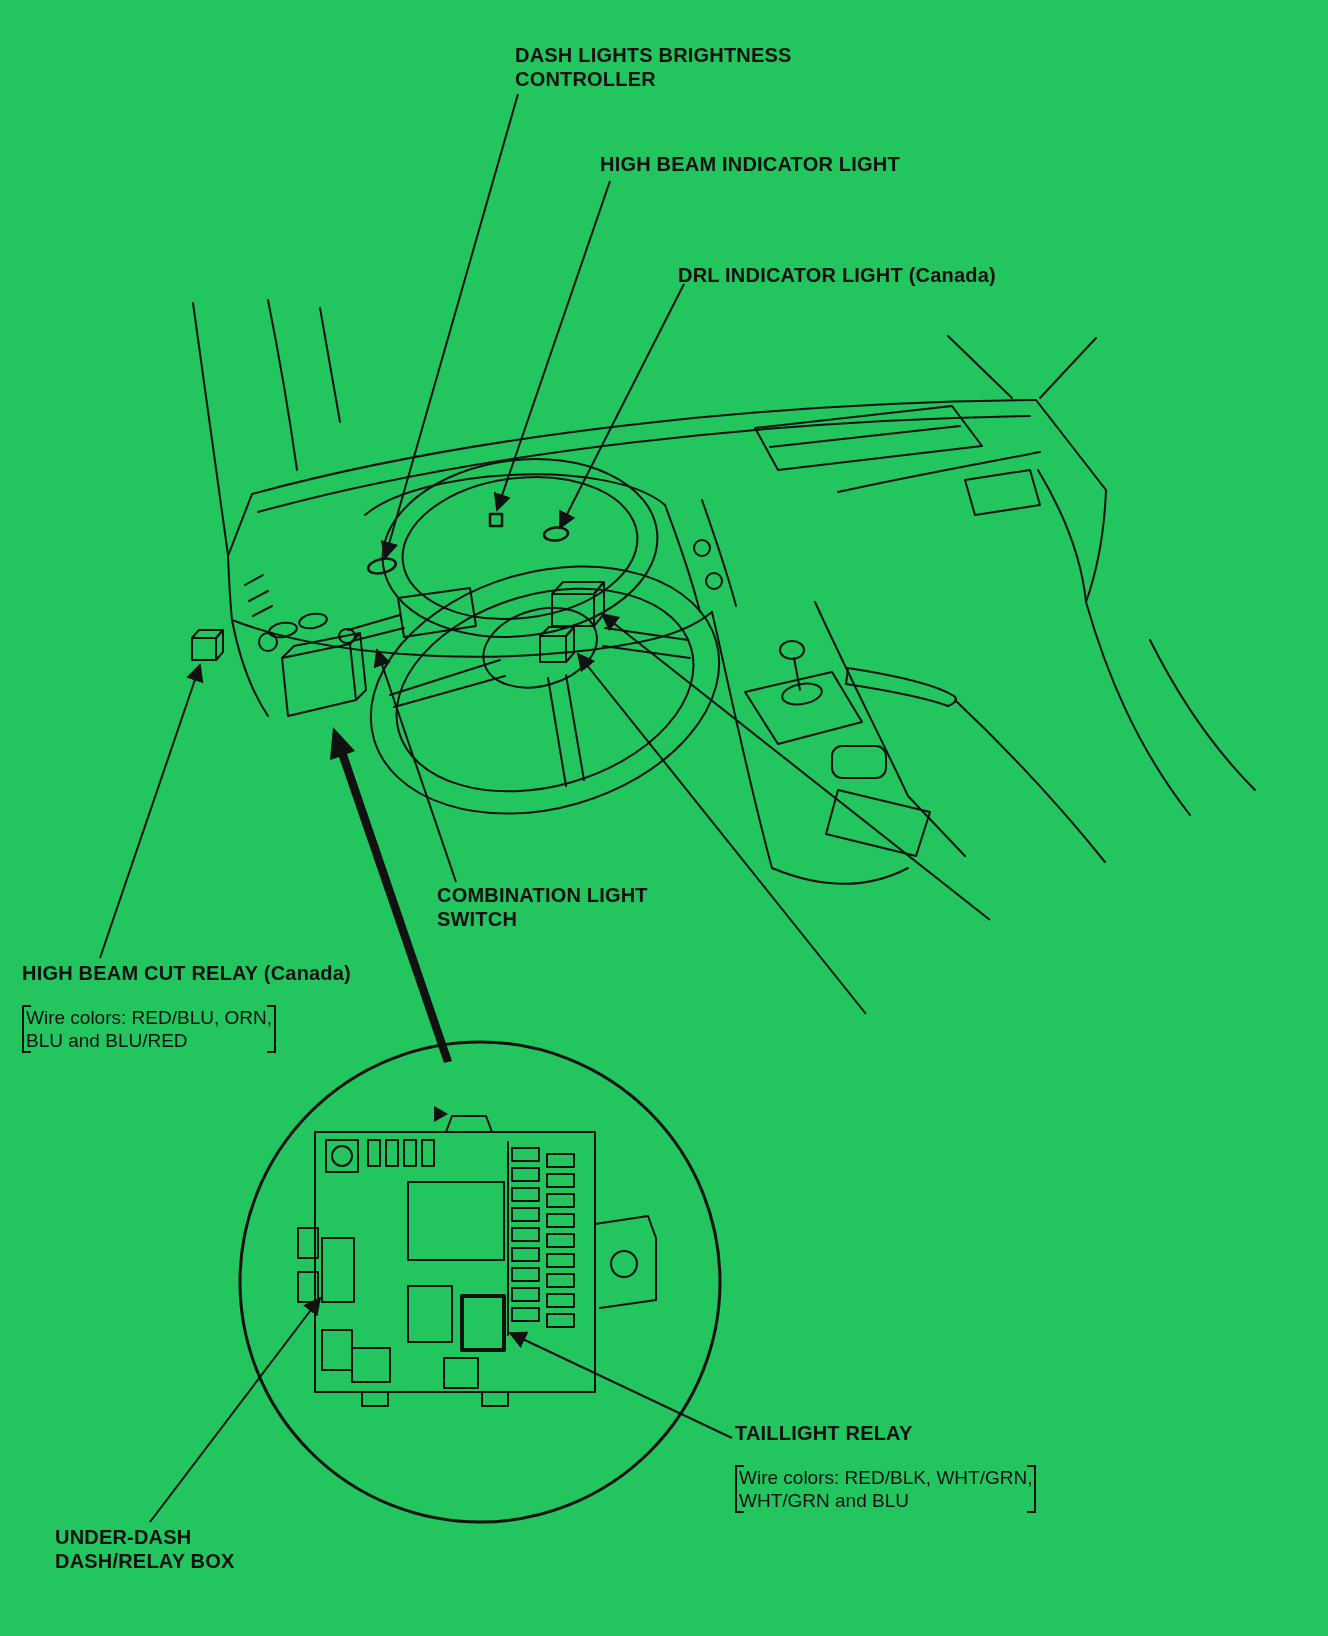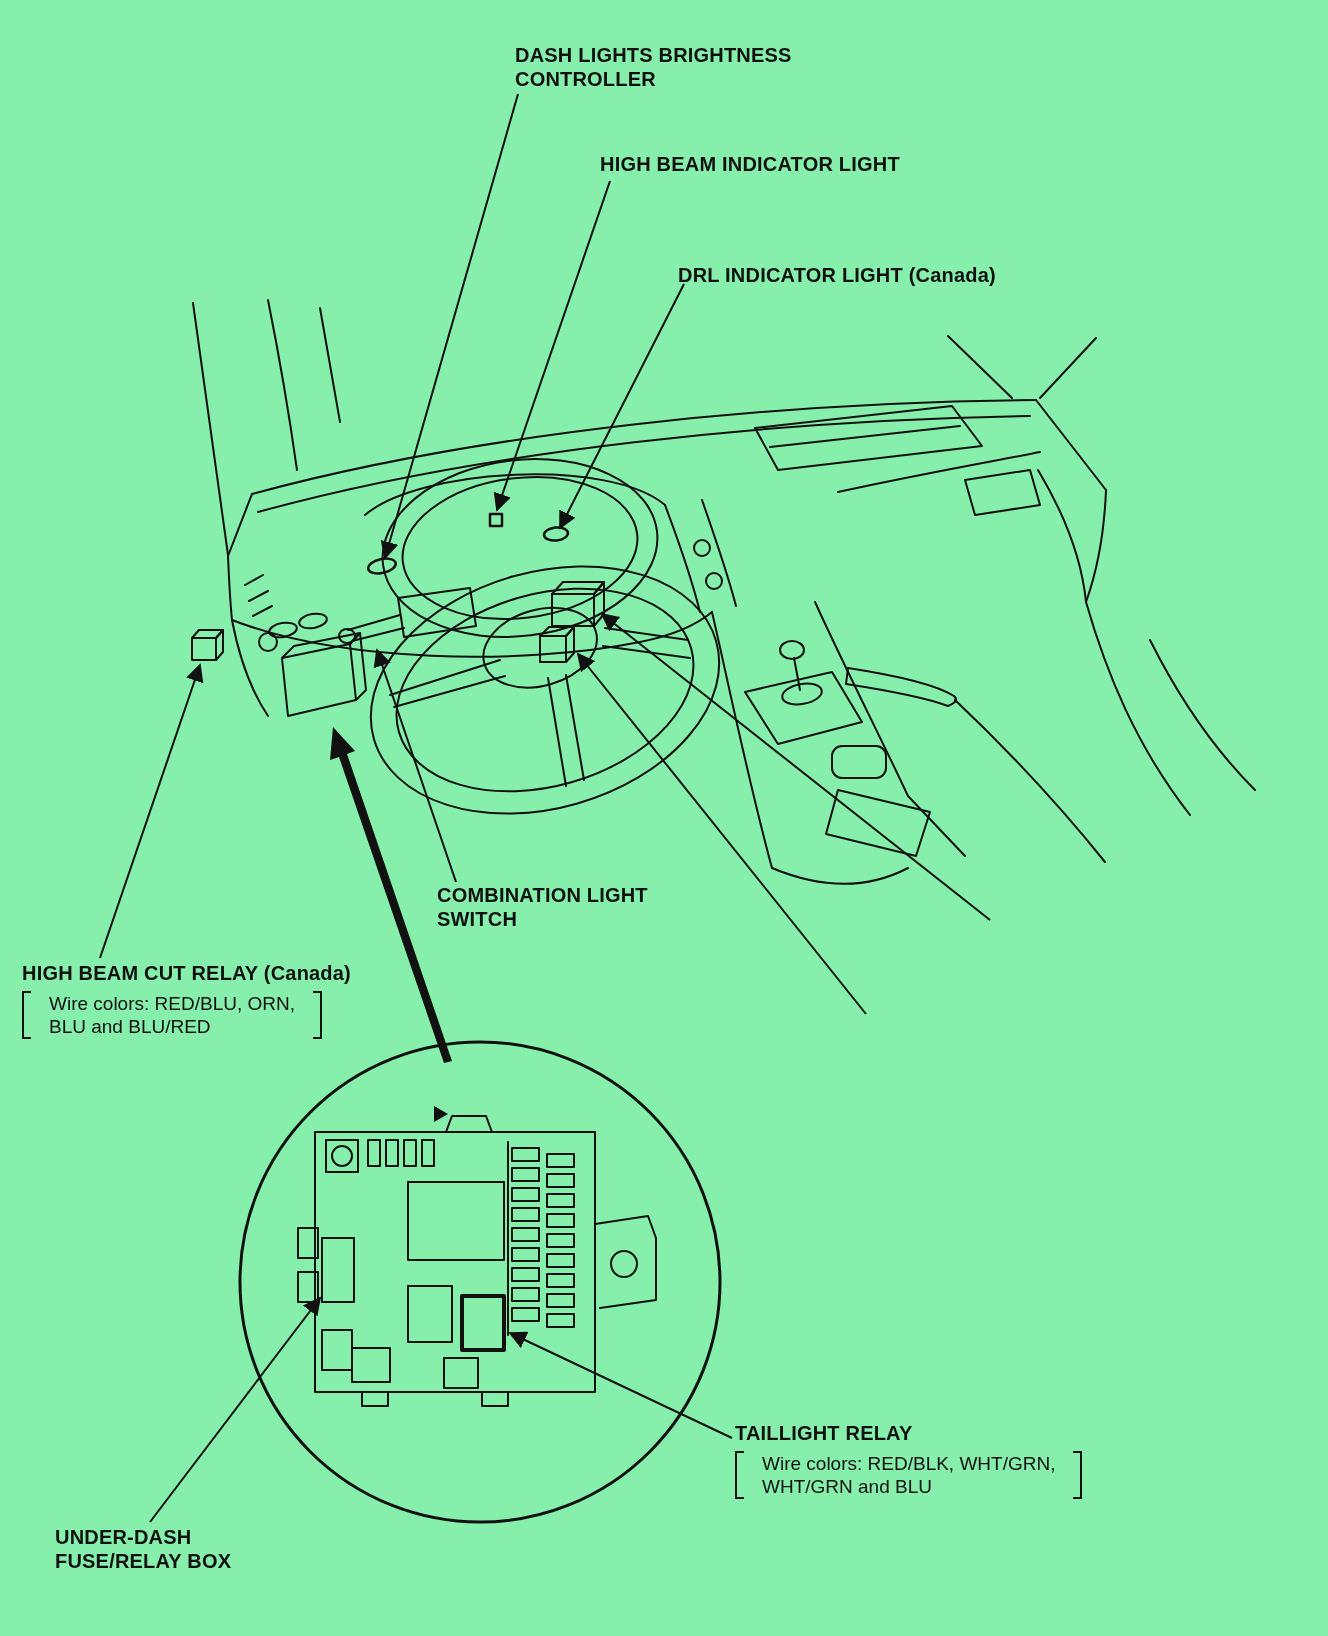--- a/index.html
+++ b/index.html
@@ -1,31 +1,31 @@
 <!DOCTYPE html>
 <html><head>
 <meta charset="utf-8">
 <style>
   html,body{margin:0;padding:0;background:#fff;}
   .stage{
-    position:relative;width:1328px;height:1636px;background:#86efac;
+    position:relative;width:1328px;height:1636px;background:#22c55e;
     font-family:"Liberation Sans",sans-serif;color:#111;overflow:hidden;
   }
   .stage svg{position:absolute;left:0;top:0;}
   .lbl{
     position:absolute;
     font:700 20px/1.18 "Liberation Sans",sans-serif;
     color:#111;white-space:pre-line;letter-spacing:.2px;
   }
   .callout{position:absolute;}
   .callout .lbl{position:static;}
   .wire-note{
     position:relative;
-    margin-top:3px;
-    padding:3px 27px;
+    margin-top:17px;
+    padding:3px 4px;
     font:400 19px/1.22 "Liberation Sans",sans-serif;
     color:#111;white-space:pre-line;
     display:inline-block;
   }
   .wire-note::before{
     content:"";position:absolute;left:0;top:2px;bottom:2px;width:7px;
     border:2px solid #111;border-right:none;
   }
   .wire-note::after{
     content:"";position:absolute;right:0;top:2px;bottom:2px;width:7px;
@@ -240,21 +240,21 @@
 
   <div class="callout" style="left:22px;top:962px">
     <div class="lbl">HIGH BEAM CUT RELAY (Canada)</div>
     <div class="wire-note">Wire colors: RED/BLU, ORN,
 BLU and BLU/RED</div>
   </div>
 
 
 
   <div class="lbl" style="left:55px;top:1526px">UNDER-DASH
-FUSE/RELAY BOX</div>
+DASH/RELAY BOX</div>
 
   <div class="callout" style="left:735px;top:1422px">
     <div class="lbl">TAILLIGHT RELAY</div>
     <div class="wire-note">Wire colors: RED/BLK, WHT/GRN,
 WHT/GRN and BLU</div>
   </div>
 
 </div>
 
 </body></html>

